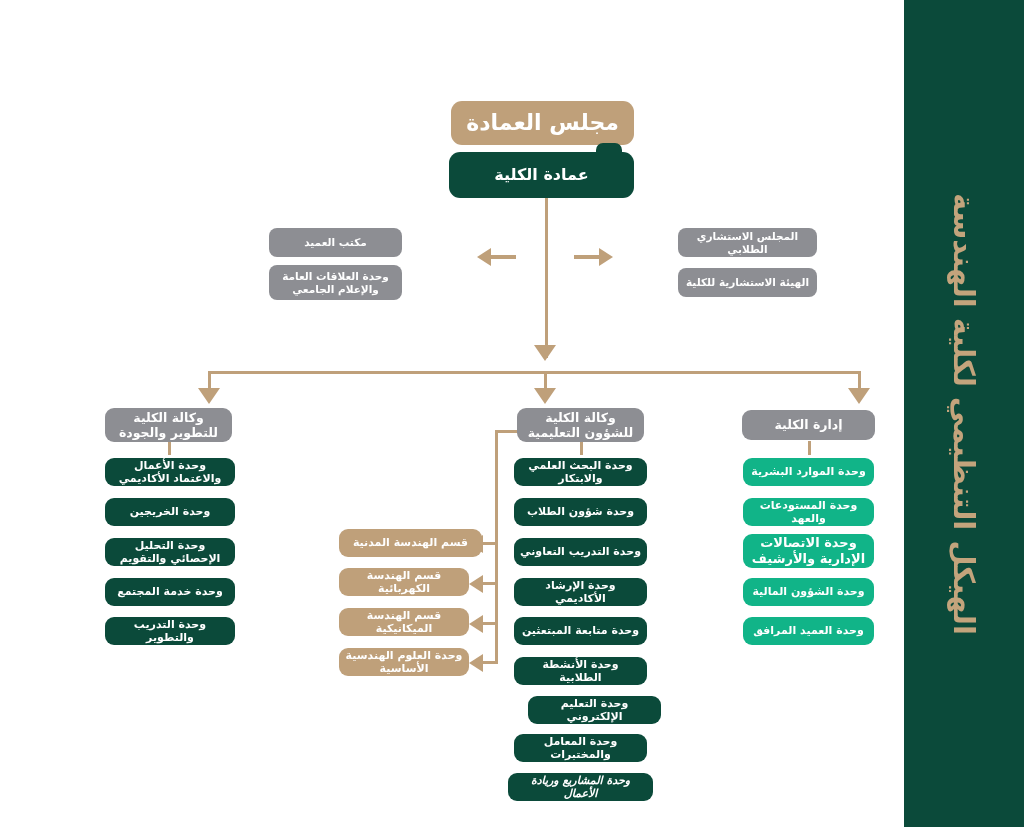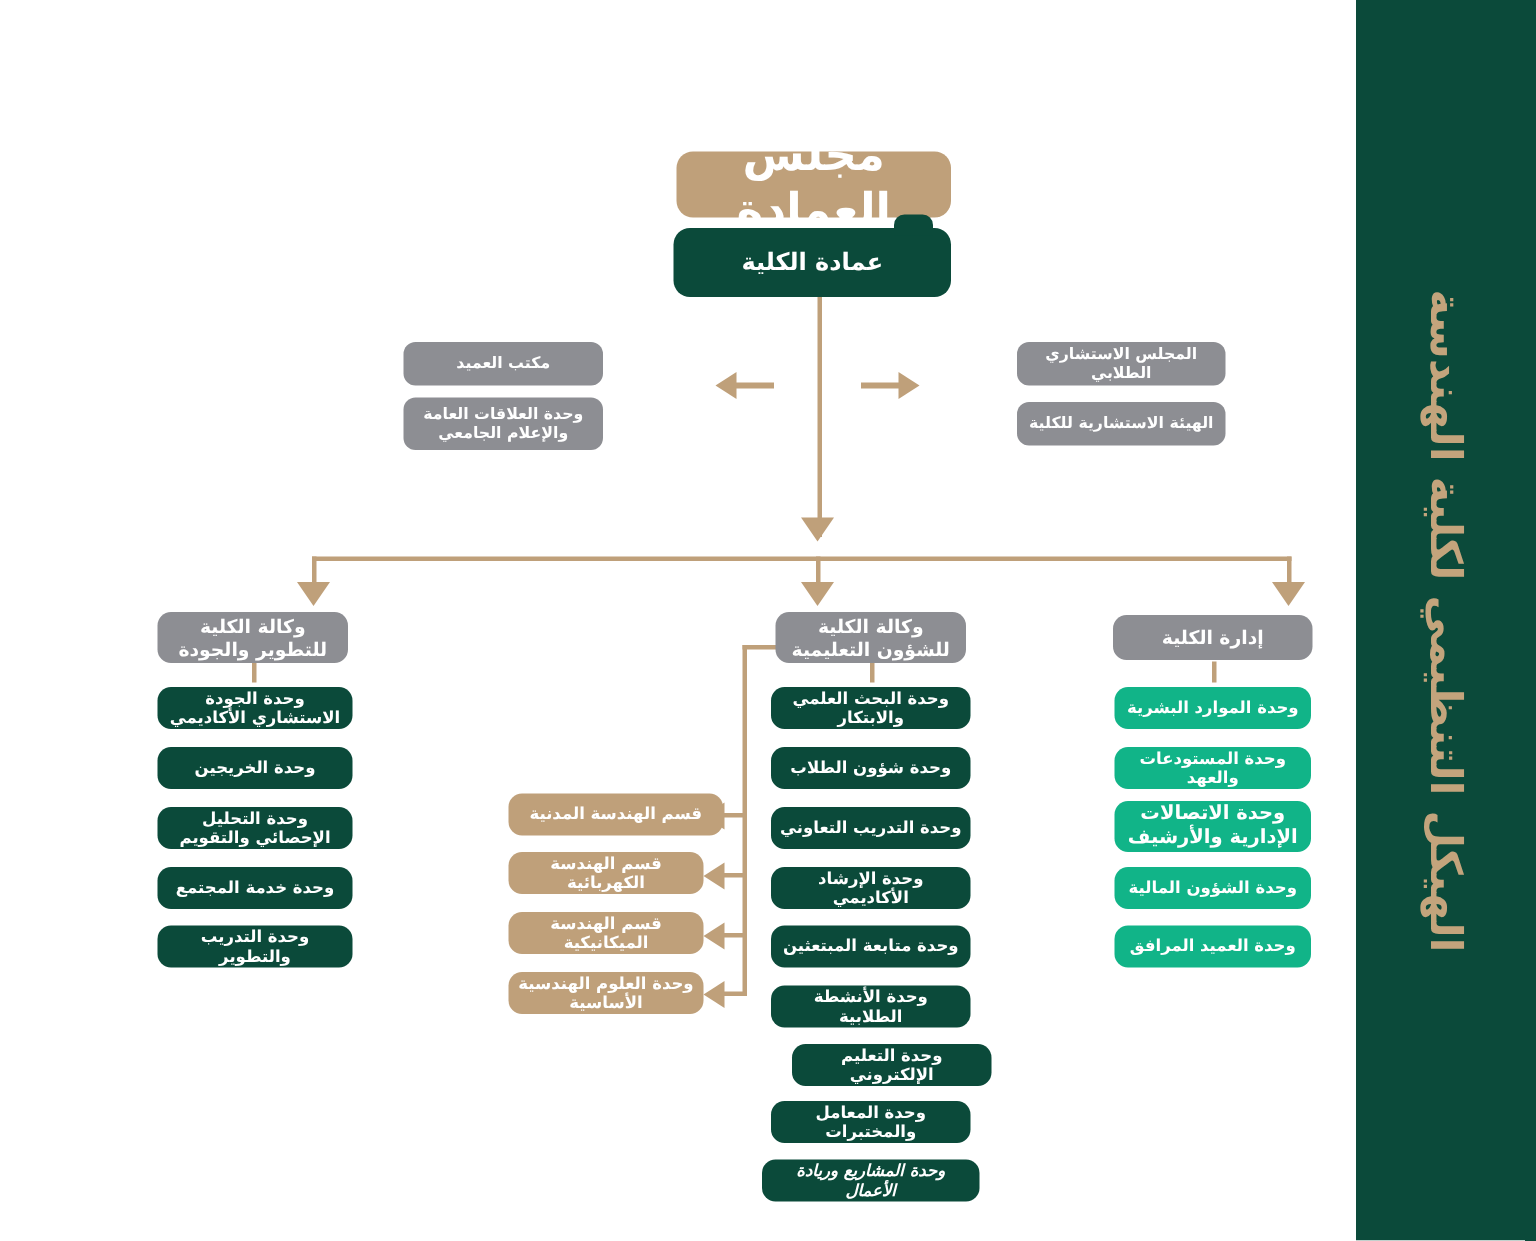--- a/index.html
+++ b/index.html
@@ -43,21 +43,21 @@
     line-height: 1.22;
     padding: 3px 6px;
   }
   .node.tan   { background: #BFA07A; }
   .node.green { background: #0B4A3A; }
   .node.grey  { background: #8D8E93; }
   .node.teal  { background: #11B488; }
 
   .top-tan {
     left: 451px; top: 101px; width: 183px; height: 44px;
-    font-size: 30px; font-weight: bold; border-radius: 11px;
+    font-size: 22px; font-weight: bold; border-radius: 11px;
   }
   .top-green {
     left: 449px; top: 152px; width: 185px; height: 46px;
     font-size: 16px; font-weight: bold; border-radius: 11px;
   }
   
   .top-green::after {
     content: "";
     position: absolute;
     right: 12px; top: -9px;
@@ -142,21 +142,21 @@
 
   <div class="node grey aux" style="left:678px; top:228px; width:139px; height:29px;">المجلس الاستشاري الطلابي</div>
   <div class="node grey aux" style="left:678px; top:268px; width:139px; height:29px;">الهيئة الاستشارية للكلية</div>
 
   <div class="node grey hdr" style="left:105px; top:408px; width:127px; height:34px; white-space:pre-line;">وكالة الكلية
 للتطوير والجودة</div>
   <div class="node grey hdr" style="left:517px; top:408px; width:127px; height:34px; white-space:pre-line;">وكالة الكلية
 للشؤون التعليمية</div>
   <div class="node grey hdr" style="left:742px; top:410px; width:133px; height:30px;">إدارة الكلية</div>
 
-  <div class="node green unit" style="left:105px; top:458px; width:130px; height:28px;">وحدة الجودة الاستشاري الأكاديمي</div>
+  <div class="node green unit" style="left:105px; top:458px; width:130px; height:28px;">وحدة الأعمال والاعتماد الأكاديمي</div>
   <div class="node green unit" style="left:105px; top:498px; width:130px; height:28px;">وحدة الخريجين</div>
   <div class="node green unit" style="left:105px; top:538px; width:130px; height:28px;">وحدة التحليل الإحصائي والتقويم</div>
   <div class="node green unit" style="left:105px; top:578px; width:130px; height:28px;">وحدة خدمة المجتمع</div>
   <div class="node green unit" style="left:105px; top:617px; width:130px; height:28px;">وحدة التدريب والتطوير</div>
 
   <div class="node green unit" style="left:514px; top:458px; width:133px; height:28px;">وحدة البحث العلمي والابتكار</div>
   <div class="node green unit" style="left:514px; top:498px; width:133px; height:28px;">وحدة شؤون الطلاب</div>
   <div class="node green unit" style="left:514px; top:538px; width:133px; height:28px;">وحدة التدريب التعاوني</div>
   <div class="node green unit" style="left:514px; top:578px; width:133px; height:28px;">وحدة الإرشاد الأكاديمي</div>
   <div class="node green unit" style="left:514px; top:617px; width:133px; height:28px;">وحدة متابعة المبتعثين</div>

